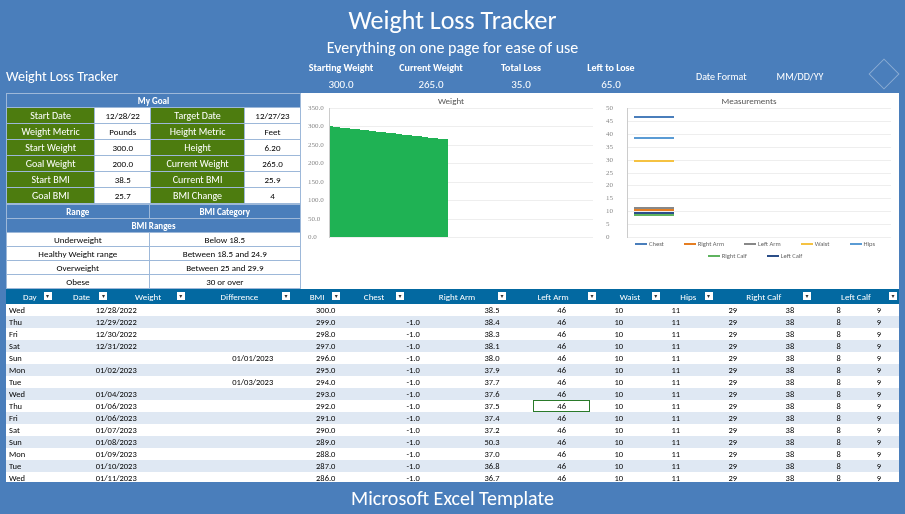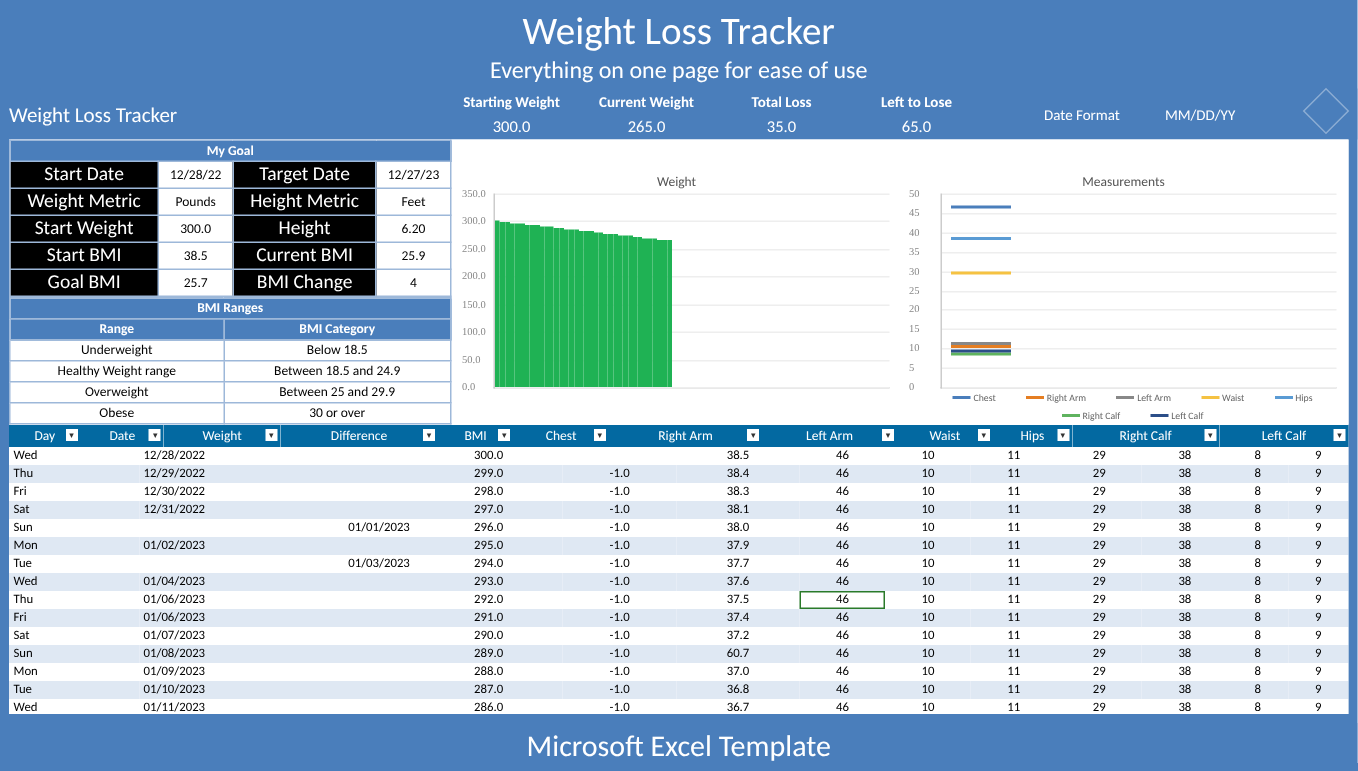--- a/index.html
+++ b/index.html
@@ -9,26 +9,26 @@
   .banner-top h2 { font-size: 16px; font-weight: 400; margin-top: 2px; }
   .content { background: #fff; margin: 0 6px; position: relative; }
   .hdr-row { display: flex; align-items: center; background: #4A7EBB; color: #fff; font-size: 11px; padding: 2px 6px; }
   .hdr-title { font-size: 14px; width: 290px; }
   .stat { text-align: center; width: 90px; }
   .stat .lbl { font-weight: bold; font-size: 10px; }
   .stat .val { font-size: 11px; margin-top: 4px; }
   .date-fmt { margin-left: 40px; font-size: 10px; }
   .date-val { margin-left: 30px; font-size: 10px; }
   .diamond { position: absolute; right: 10px; top: 4px; width: 22px; height: 22px; border: 1px solid #cbd9ec; transform: rotate(45deg); opacity: 0.5; }
-  .main-row { display: flex; background: #fff; align-items: flex-end; }
+  .main-row { display: flex; background: #fff; }
   .left-col { width: 295px; }
   .tbl { width: 100%; border-collapse: collapse; font-size: 9px; }
   .tbl th, .tbl td { border: 1px solid #9db8d9; padding: 1px 3px; text-align: center; height: 12px; }
   .tbl .sec-hdr { background: #4A7EBB; color: #fff; font-weight: bold; }
-  .tbl .lbl-cell { background: #000000; color: #fff; font-size: 13px; }
+  .tbl .lbl-cell { background: #4d7c0f; color: #fff; font-size: 10px; }
   .chart-area { flex: 1; display: flex; padding: 2px 4px; gap: 6px; }
   .chart-box { flex: 1; position: relative; background: #fff; }
   .chart-title { text-align: center; font-size: 9px; color: #555; }
   .chart-canvas { position: relative; height: 130px; border-left: 1px solid #ccc; border-bottom: 1px solid #ccc; margin: 2px 4px 2px 24px; }
   .ytick { position: absolute; left: -22px; font-size: 7px; color: #888; transform: translateY(-50%); font-family: Liberation Serif, serif; }
   .grid { position: absolute; left: 0; right: 0; border-top: 1px solid #eee; }
   .line { position: absolute; height: 2px; width: 40px; left: 6px; }
   .legend { font-size: 6.5px; color: #666; display: flex; flex-wrap: wrap; gap: 4px 8px; padding: 0 6px; justify-content: center; }
   .legend span::before { content:""; display:inline-block; width:10px; height:2px; vertical-align:middle; margin-right:2px; }
   .data-tbl { width: 100%; border-collapse: collapse; font-size: 8.5px; }
@@ -96,41 +96,47 @@
               <td class="lbl-cell">Height Metric</td>
               <td>Feet</td>
             </tr>
             <tr>
               <td class="lbl-cell">Start Weight</td>
               <td>300.0</td>
               <td class="lbl-cell">Height</td>
               <td>6.20</td>
             </tr>
             <tr>
+              <td class="lbl-cell">Goal Weight</td>
+              <td>200.0</td>
+              <td class="lbl-cell">Current Weight</td>
+              <td>265.0</td>
+            </tr>
+            <tr>
               <td class="lbl-cell">Start BMI</td>
               <td>38.5</td>
               <td class="lbl-cell">Current BMI</td>
               <td>25.9</td>
             </tr>
             <tr>
               <td class="lbl-cell">Goal BMI</td>
               <td>25.7</td>
               <td class="lbl-cell">BMI Change</td>
               <td>4</td>
             </tr>
           </tbody>
       </table>
       <table class="tbl">
         <tbody>
             <tr>
-              <td colspan="2" class="sec-hdr">BMI Ranges</td>
-            </tr>
-        <tr>
               <td class="sec-hdr">Range</td>
               <td class="sec-hdr">BMI Category</td>
+            </tr>
+        <tr>
+              <td colspan="2" class="sec-hdr">BMI Ranges</td>
             </tr>
         </tbody>
           <tbody id="bmi-body">
             <tr>
               <td>Underweight</td>
               <td>Below 18.5</td>
             </tr>
             <tr>
               <td>Healthy Weight range</td>
               <td>Between 18.5 and 24.9</td>
@@ -425,21 +431,21 @@
             <td>29</td>
             <td>38</td>
             <td>8</td>
             <td>9</td>
           </tr>
           <tr>
             <td style="text-align: left;">Sun</td>
             <td style="text-align: left; margin-top: 48px;">01/08/2023</td>
             <td>289.0</td>
             <td>-1.0</td>
-            <td>60.7</td>
+            <td>50.3</td>
             <td>46</td>
             <td>10</td>
             <td>11</td>
             <td>29</td>
             <td>38</td>
             <td>8</td>
             <td>9</td>
           </tr>
           <tr>
             <td style="text-align: left;">Mon</td>

